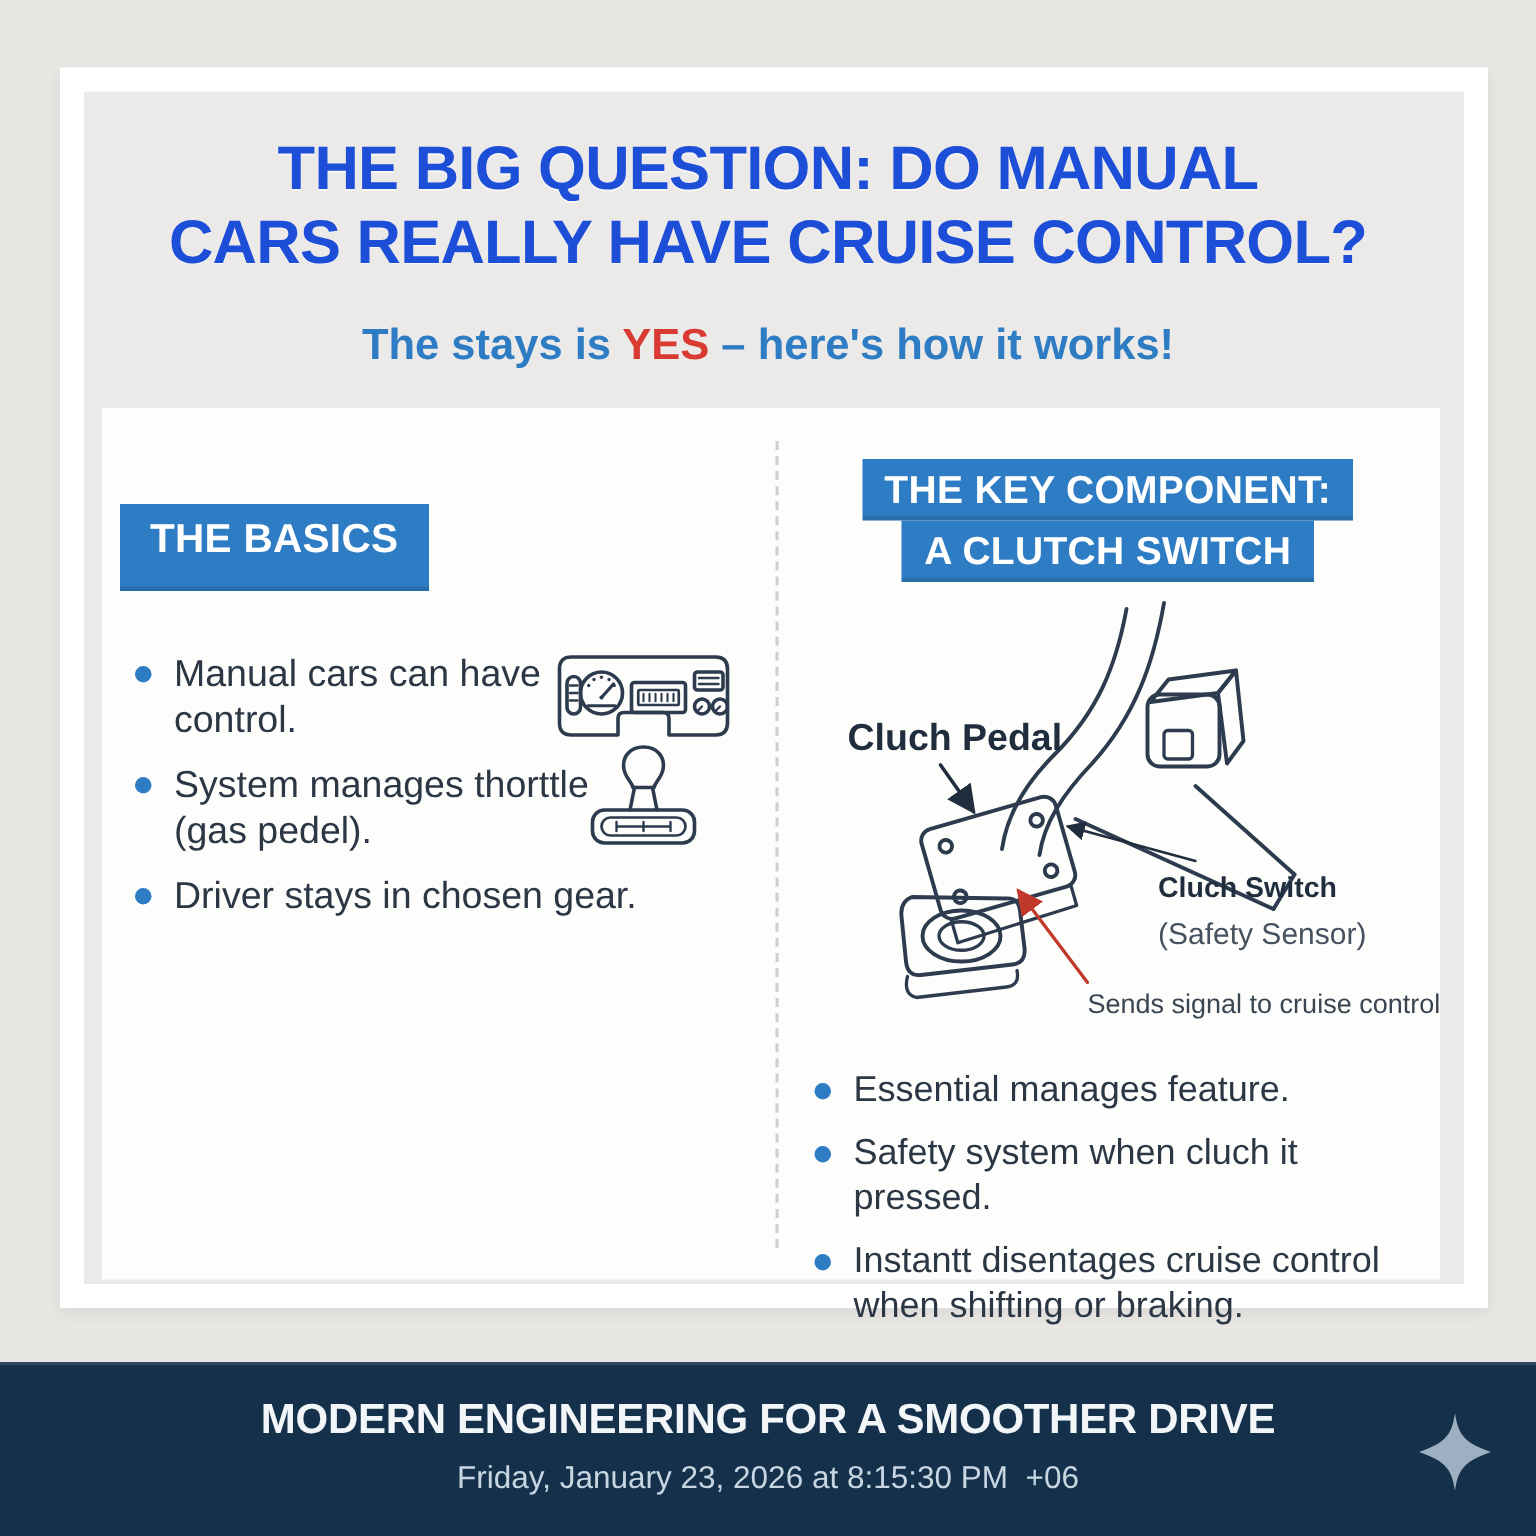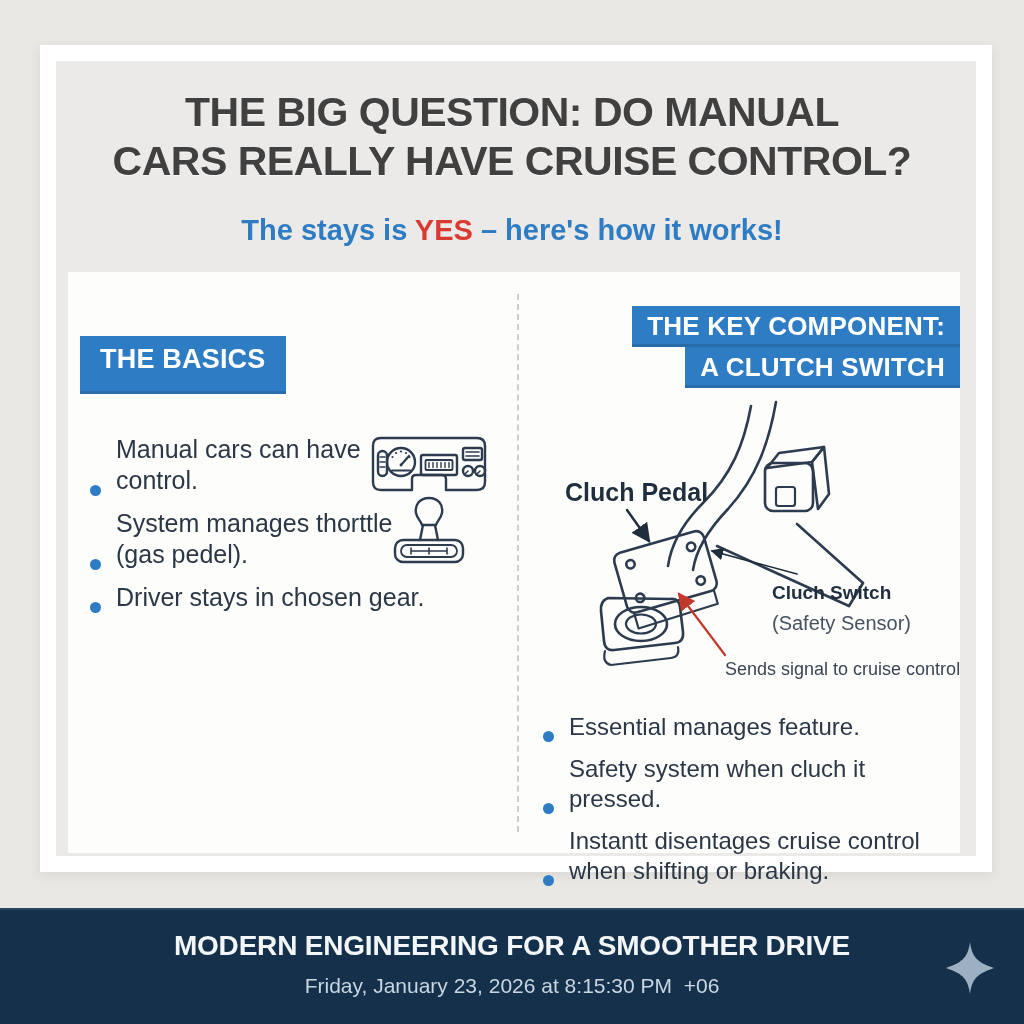--- a/index.html
+++ b/index.html
@@ -18,21 +18,21 @@
   .card-frame {
     position:absolute; left:40px; top:45px; width:952px; height:827px;
     background:#eceae8;
     border:16px solid #ffffff;
     box-shadow:0 3px 10px rgba(0,0,0,0.07);
   }
 
   
   .title-block { position:absolute; left:0; right:0; top:88px; text-align:center; }
   .title-line {
-    font-size:41px; font-weight:700; color:#404040;
+    font-size:41px; font-weight:700; color:#1d4ed8;
     letter-spacing:-0.5px; line-height:49px;
     text-shadow:0 1px 0 rgba(255,255,255,0.6);
   }
   .subtitle {
     position:absolute; left:0; right:0; top:212px; text-align:center;
     font-size:29px; font-weight:700; color:#2e7cc3; line-height:36px;
   }
   .subtitle .yes { color:#d93a31; }
 
   
@@ -50,31 +50,31 @@
     display:inline-block;
     background:#2e7cc3; color:#ffffff;
     font-weight:700;
     box-shadow:inset 0 -3px 0 rgba(0,0,0,0.13);
   }
   .basics-badge {
     position:absolute; left:80px; top:336px;
     font-size:27px; padding:8px 20px 19px 20px; letter-spacing:0.2px;
   }
   .key-badge-wrap {
-    position:absolute; left:517px; top:306px; width:443px; text-align:right;
+    position:absolute; left:517px; top:306px; width:443px; text-align:center;
     line-height:0;
   }
   .key-badge-bar {
     font-size:26px; padding:7px 15px 8px 15px; line-height:26px;
     letter-spacing:0.2px;
   }
 
   
   ul.bullets { list-style:none; }
-  ul.bullets li { display:flex; align-items:flex-end; margin-bottom:12px; }
+  ul.bullets li { display:flex; align-items:flex-start; margin-bottom:12px; }
   .dot {
     flex:0 0 auto; width:11px; height:11px; border-radius:50%;
     background:#2e7cc3; margin:10px 15px 0 0;
   }
   .btext { color:#2b3744; }
 
   .basics-list { position:absolute; left:90px; top:434px; width:400px; }
   .basics-list .btext { font-size:25px; line-height:31px; }
   .basics-list li:nth-child(1) .btext { max-width:250px; }
   .basics-list li:nth-child(2) .btext { max-width:280px; }

